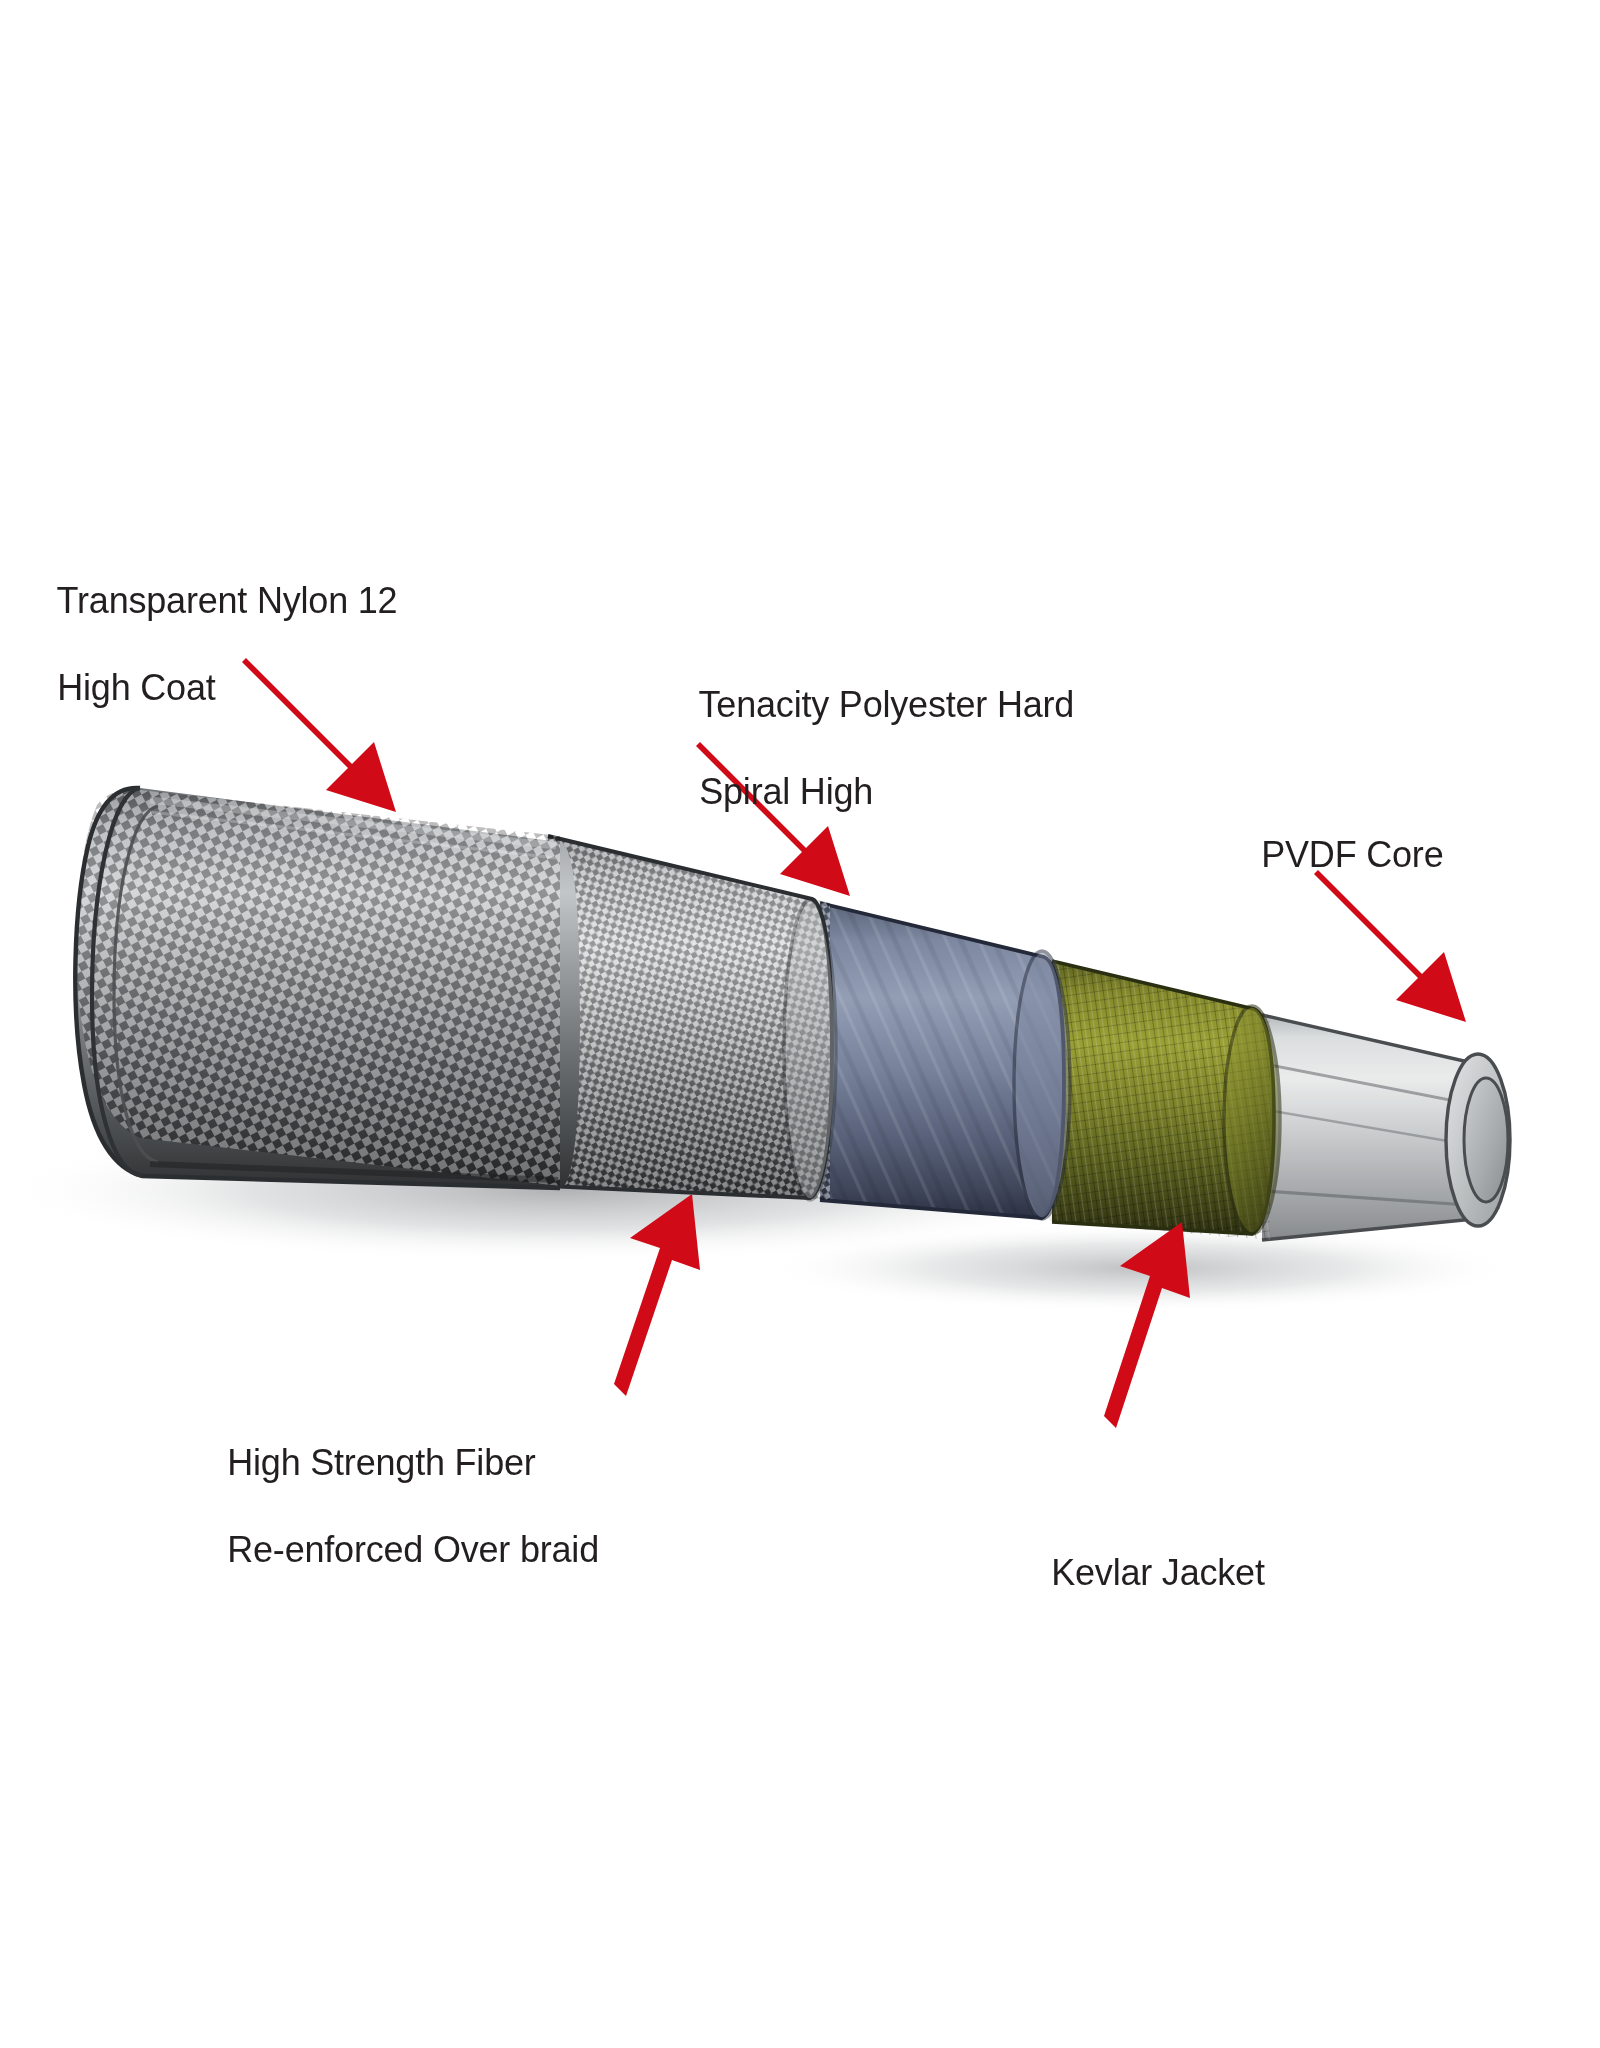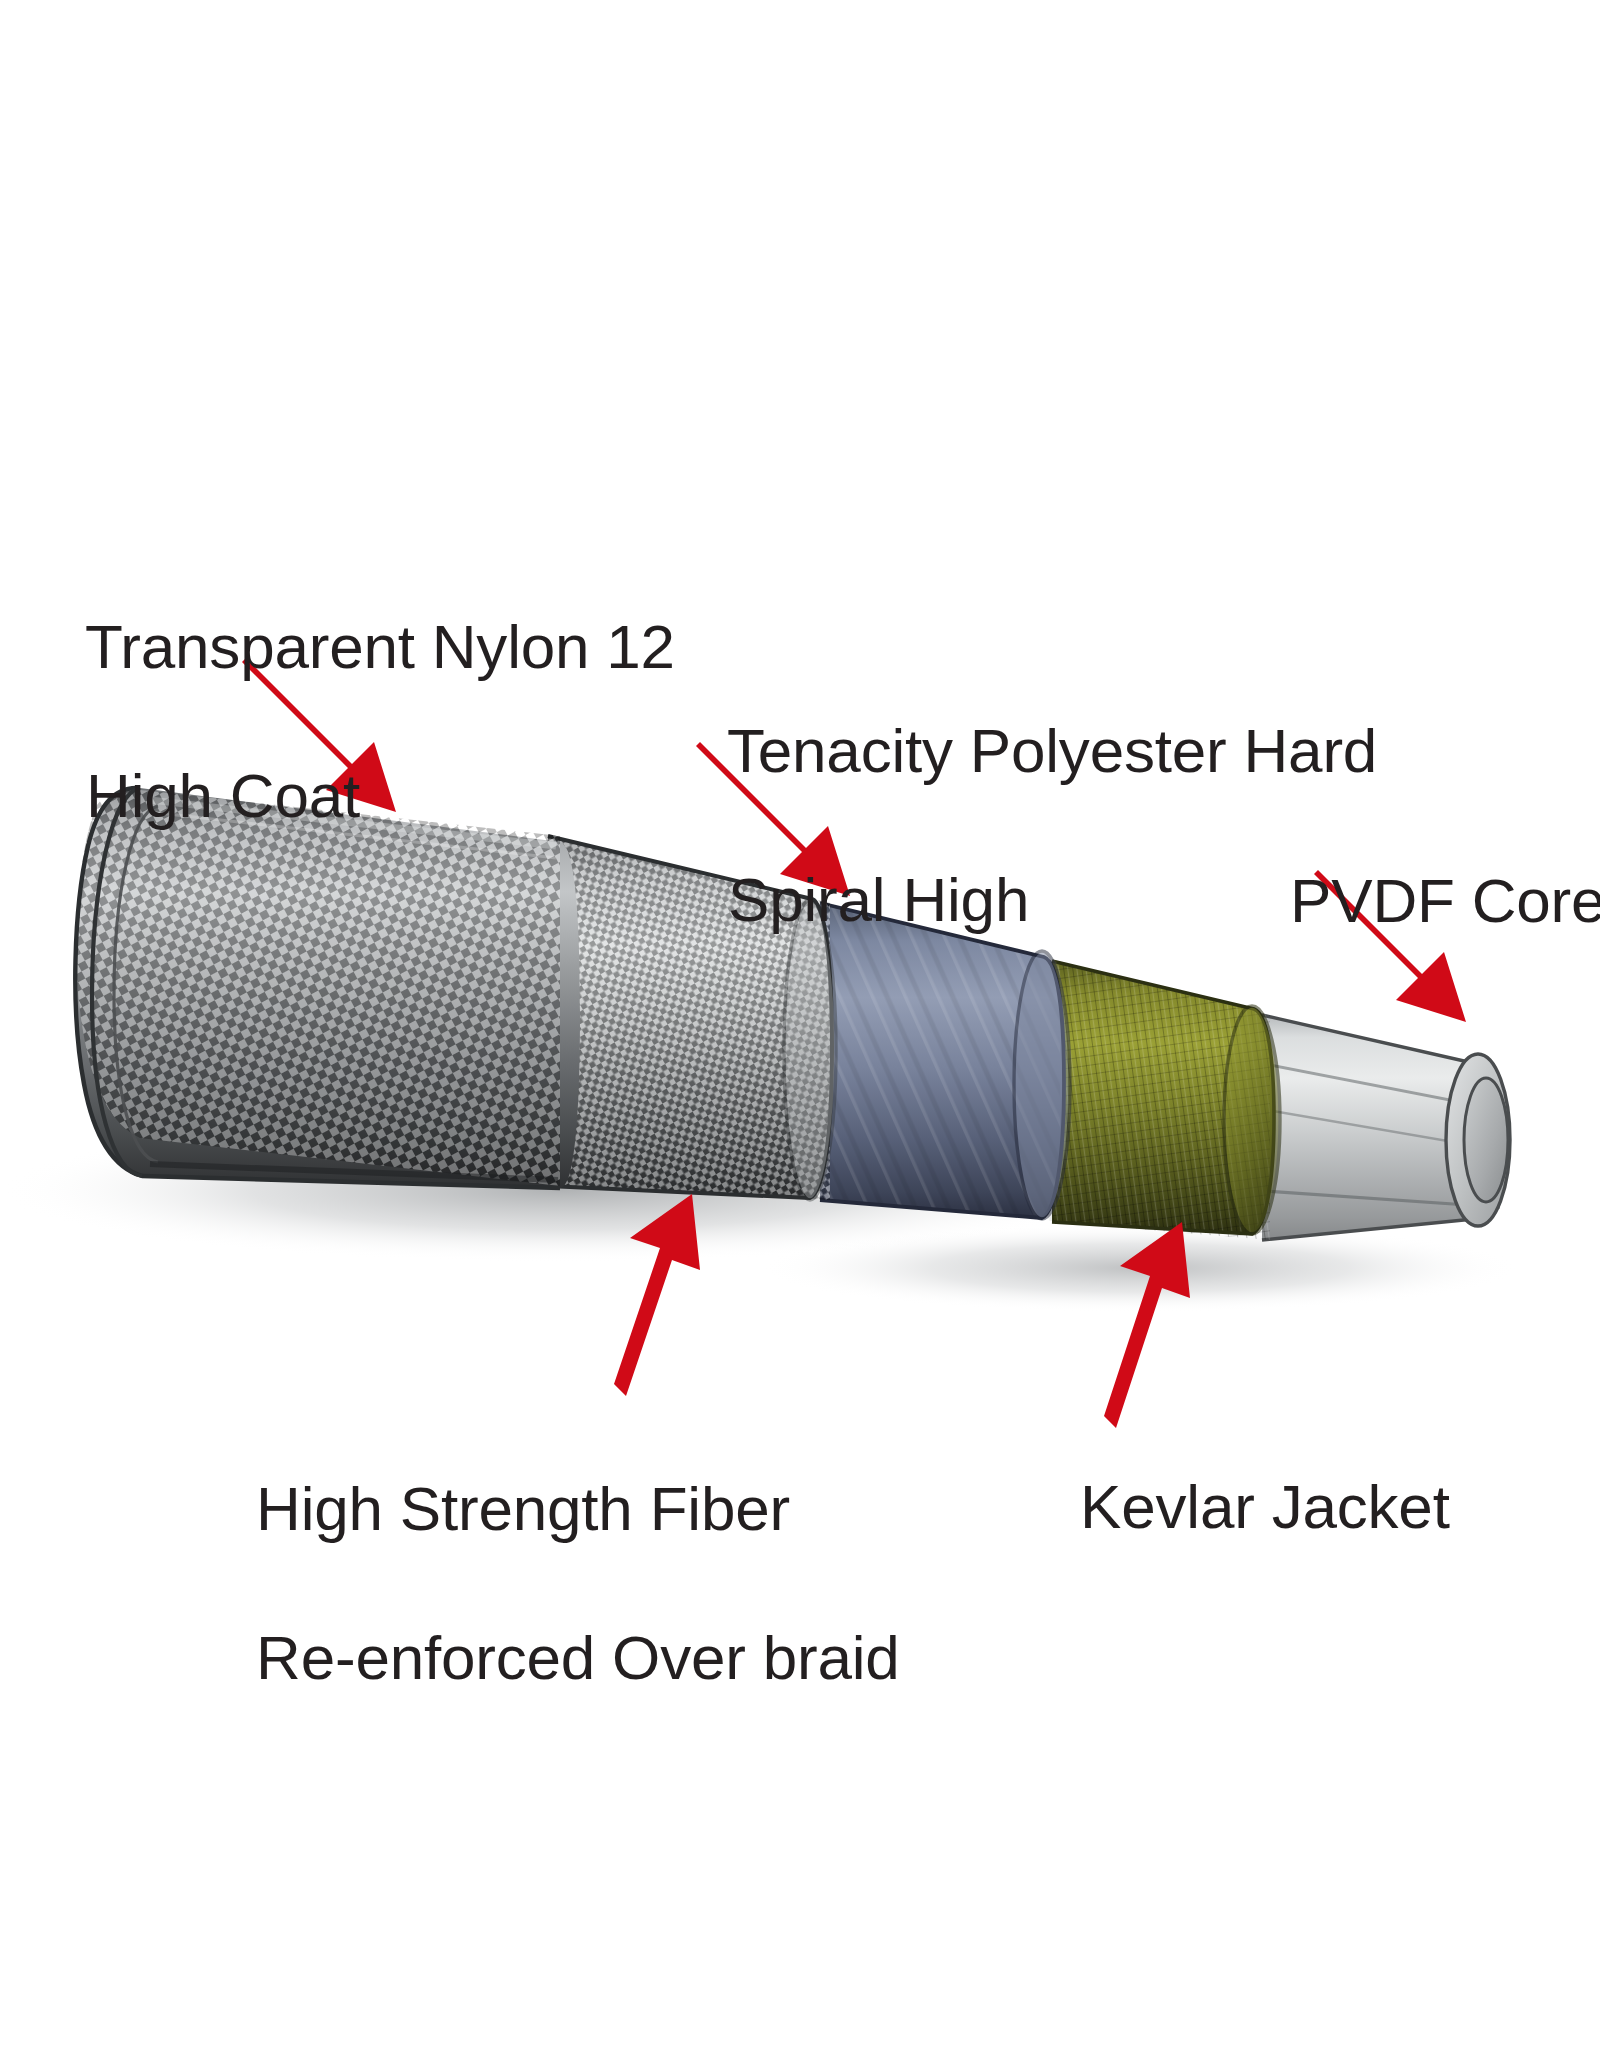--- a/index.html
+++ b/index.html
@@ -23,32 +23,32 @@
     top: 0;
     width: 1600px;
     height: 2048px;
     background: #ffffff;
   }
 
   
   .callout-label {
     position: absolute;
     color: #231f20;
-    font-size: 62px;
+    font-size: 36px;
     line-height: 1.20;
     letter-spacing: -0.2px;
     white-space: pre;
     font-weight: 400;
   }
 
   .label-nylon     { left: 18px;   top: 536px; }
   .label-polyester { left: 660px;  top: 640px; }
   .label-pvdf      { left: 1222px; top: 790px; }
   .label-braid     { left: 188px;  top: 1398px; }
-  .label-kevlar    { left: 1012px; top: 1396px; }
+  .label-kevlar    { left: 1012px; top: 1508px; }
 
   
   #artwork {
     position: absolute;
     left: 0;
     top: 0;
     width: 1600px;
     height: 2048px;
     pointer-events: none;
   }

